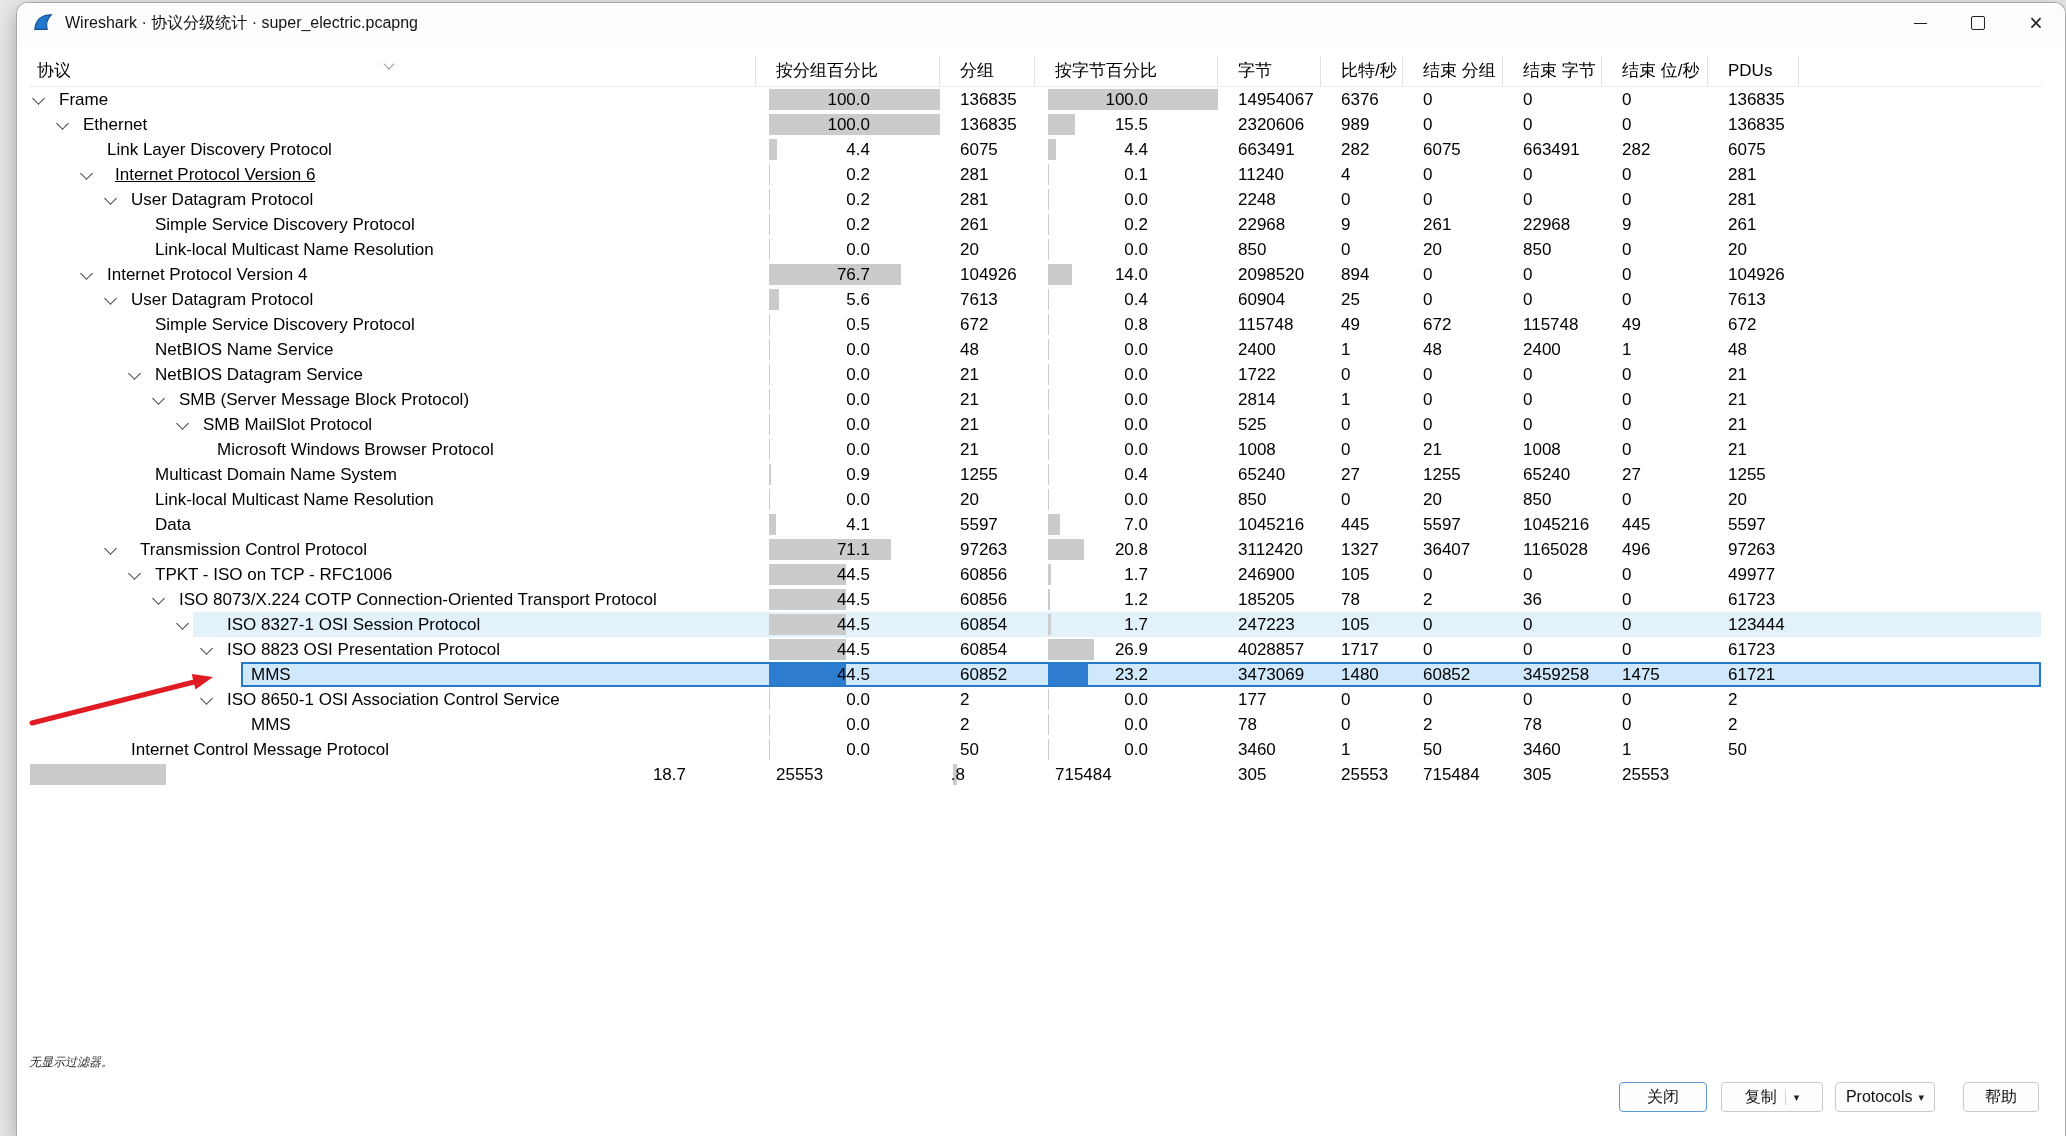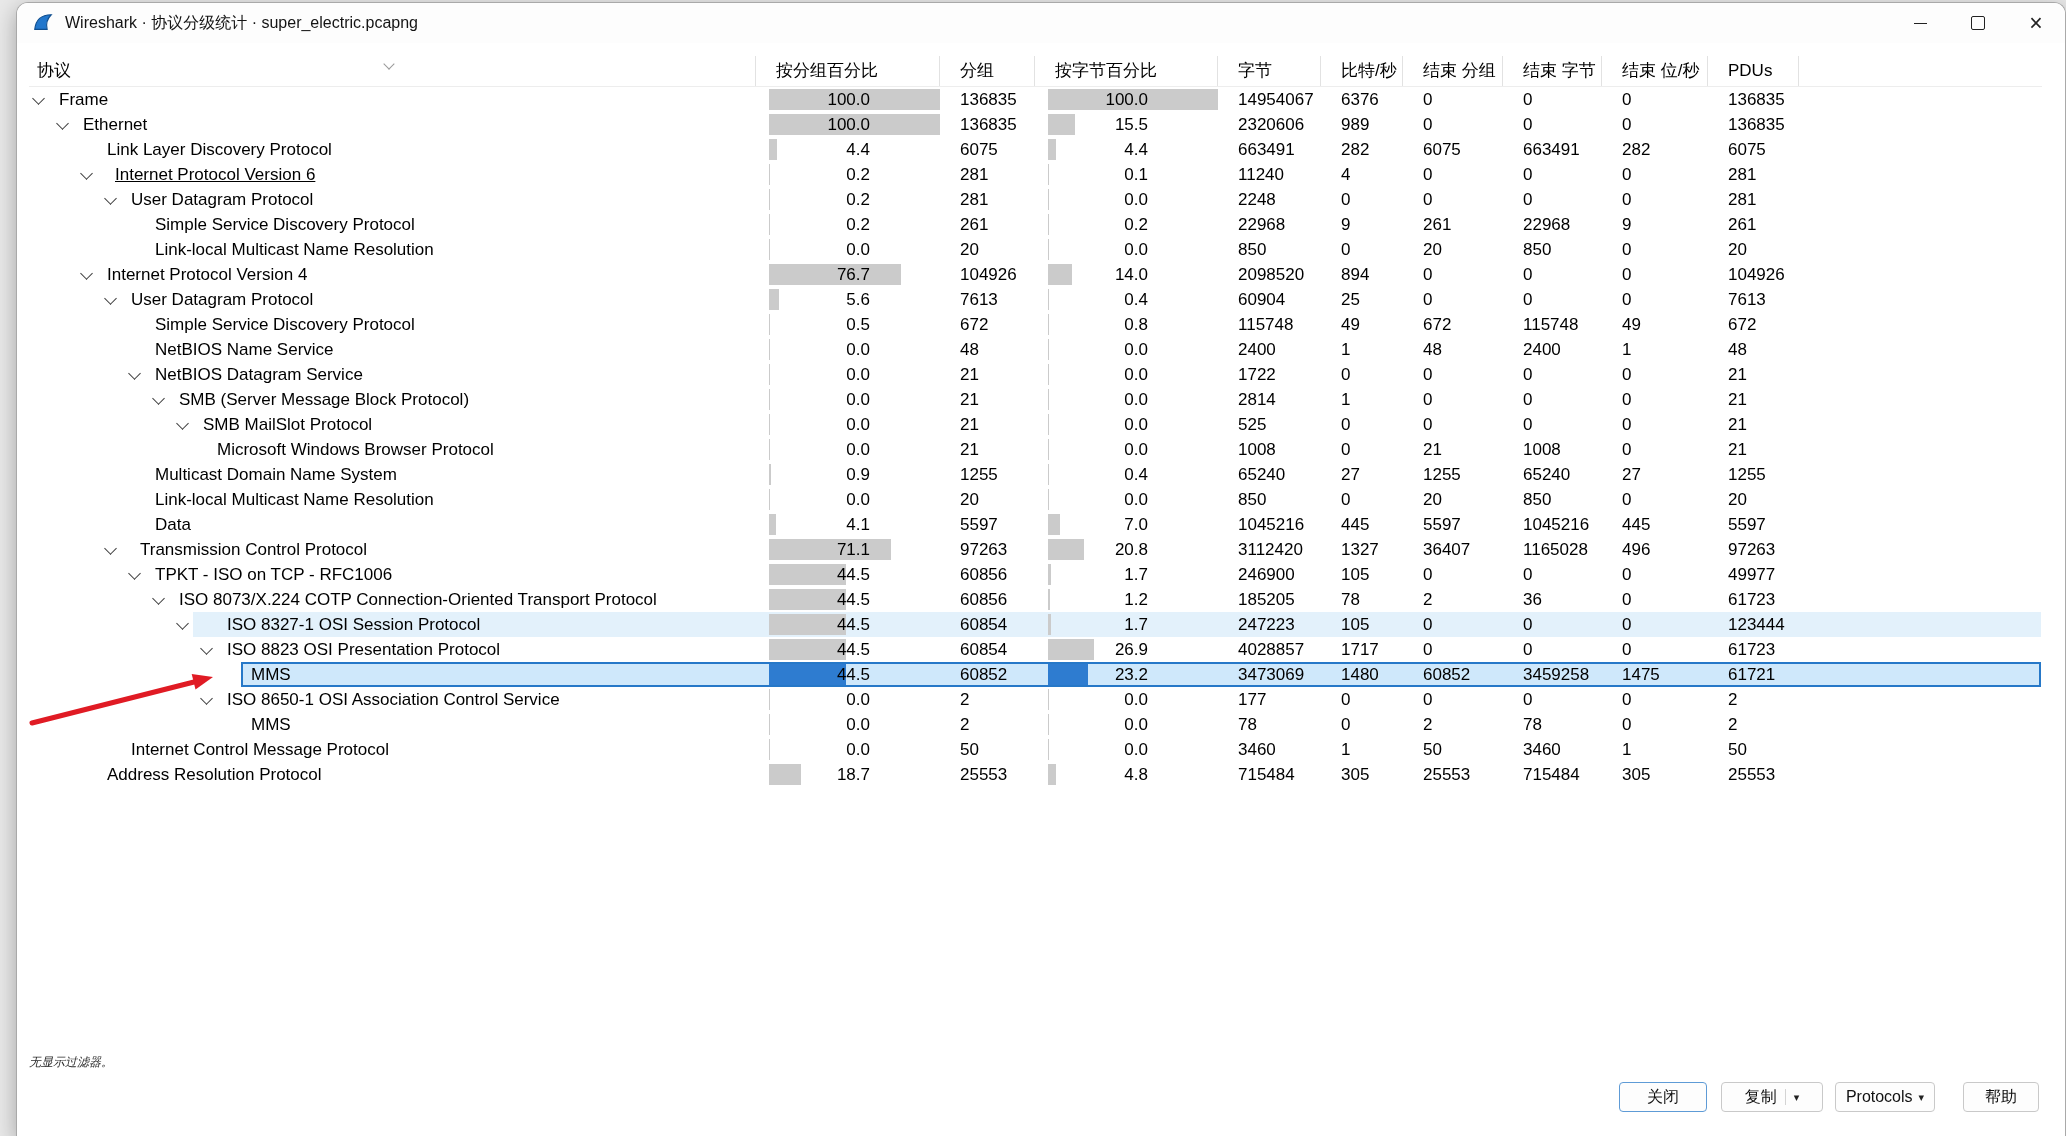--- a/index.html
+++ b/index.html
@@ -681,23 +681,20 @@
           </div>
           <div class="td numcell">3460</div>
           <div class="td numcell">1</div>
           <div class="td numcell">50</div>
           <div class="td numcell">3460</div>
           <div class="td numcell">1</div>
           <div class="td numcell">50</div>
           <div class="td"></div>
         </div>
         <div class="tr grid">
-          <div class="td proto">
-            <span class="proto-label" style="left: 78px;">Address Resolution Protocol</span>
-          </div>
           <div class="td pct">
             <div class="bar" style="width: 18.7%;"></div>
             <span class="num">18.7</span>
           </div>
           <div class="td numcell">25553</div>
           <div class="td pct">
             <div class="bar" style="width: 4.8%;"></div>
             <span class="num">4.8</span>
           </div>
           <div class="td numcell">715484</div>

